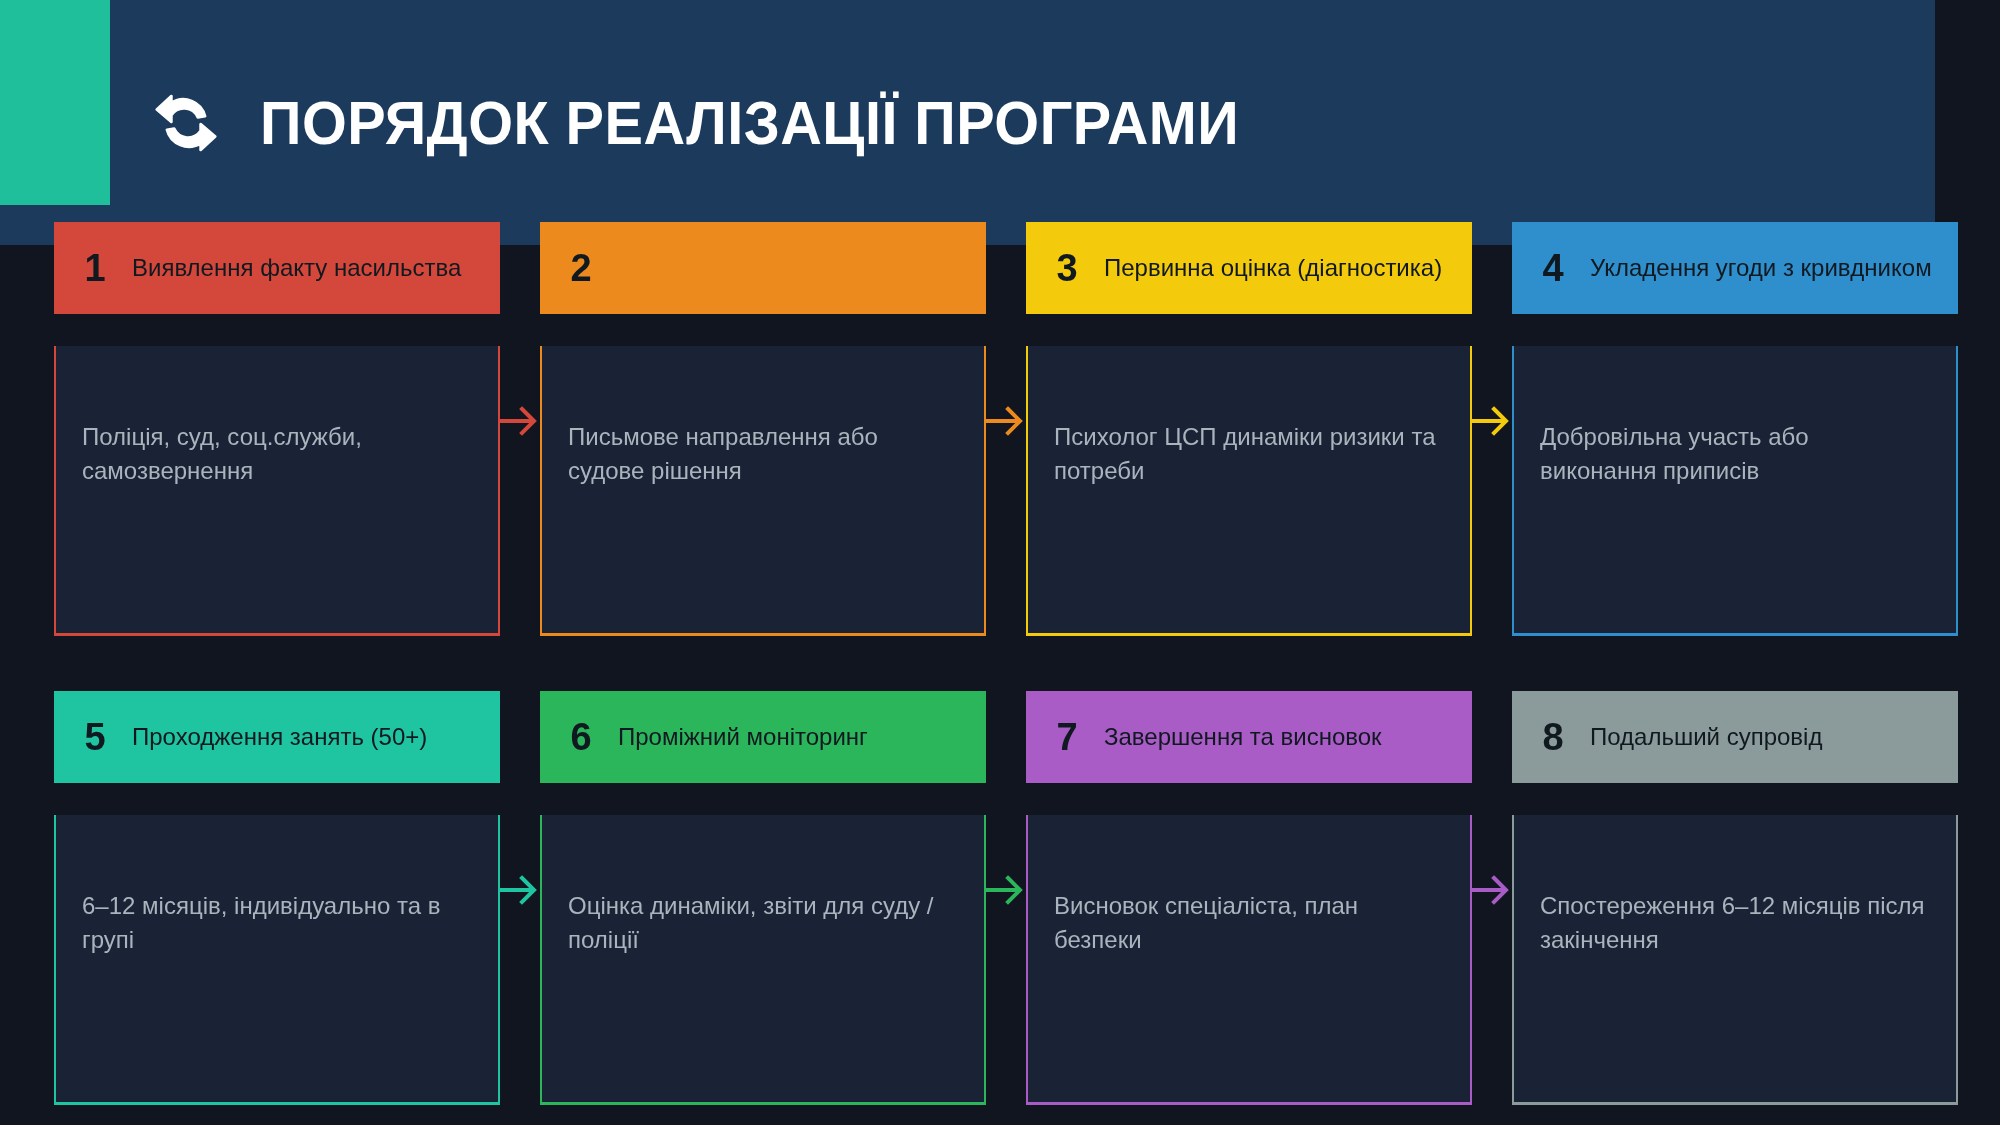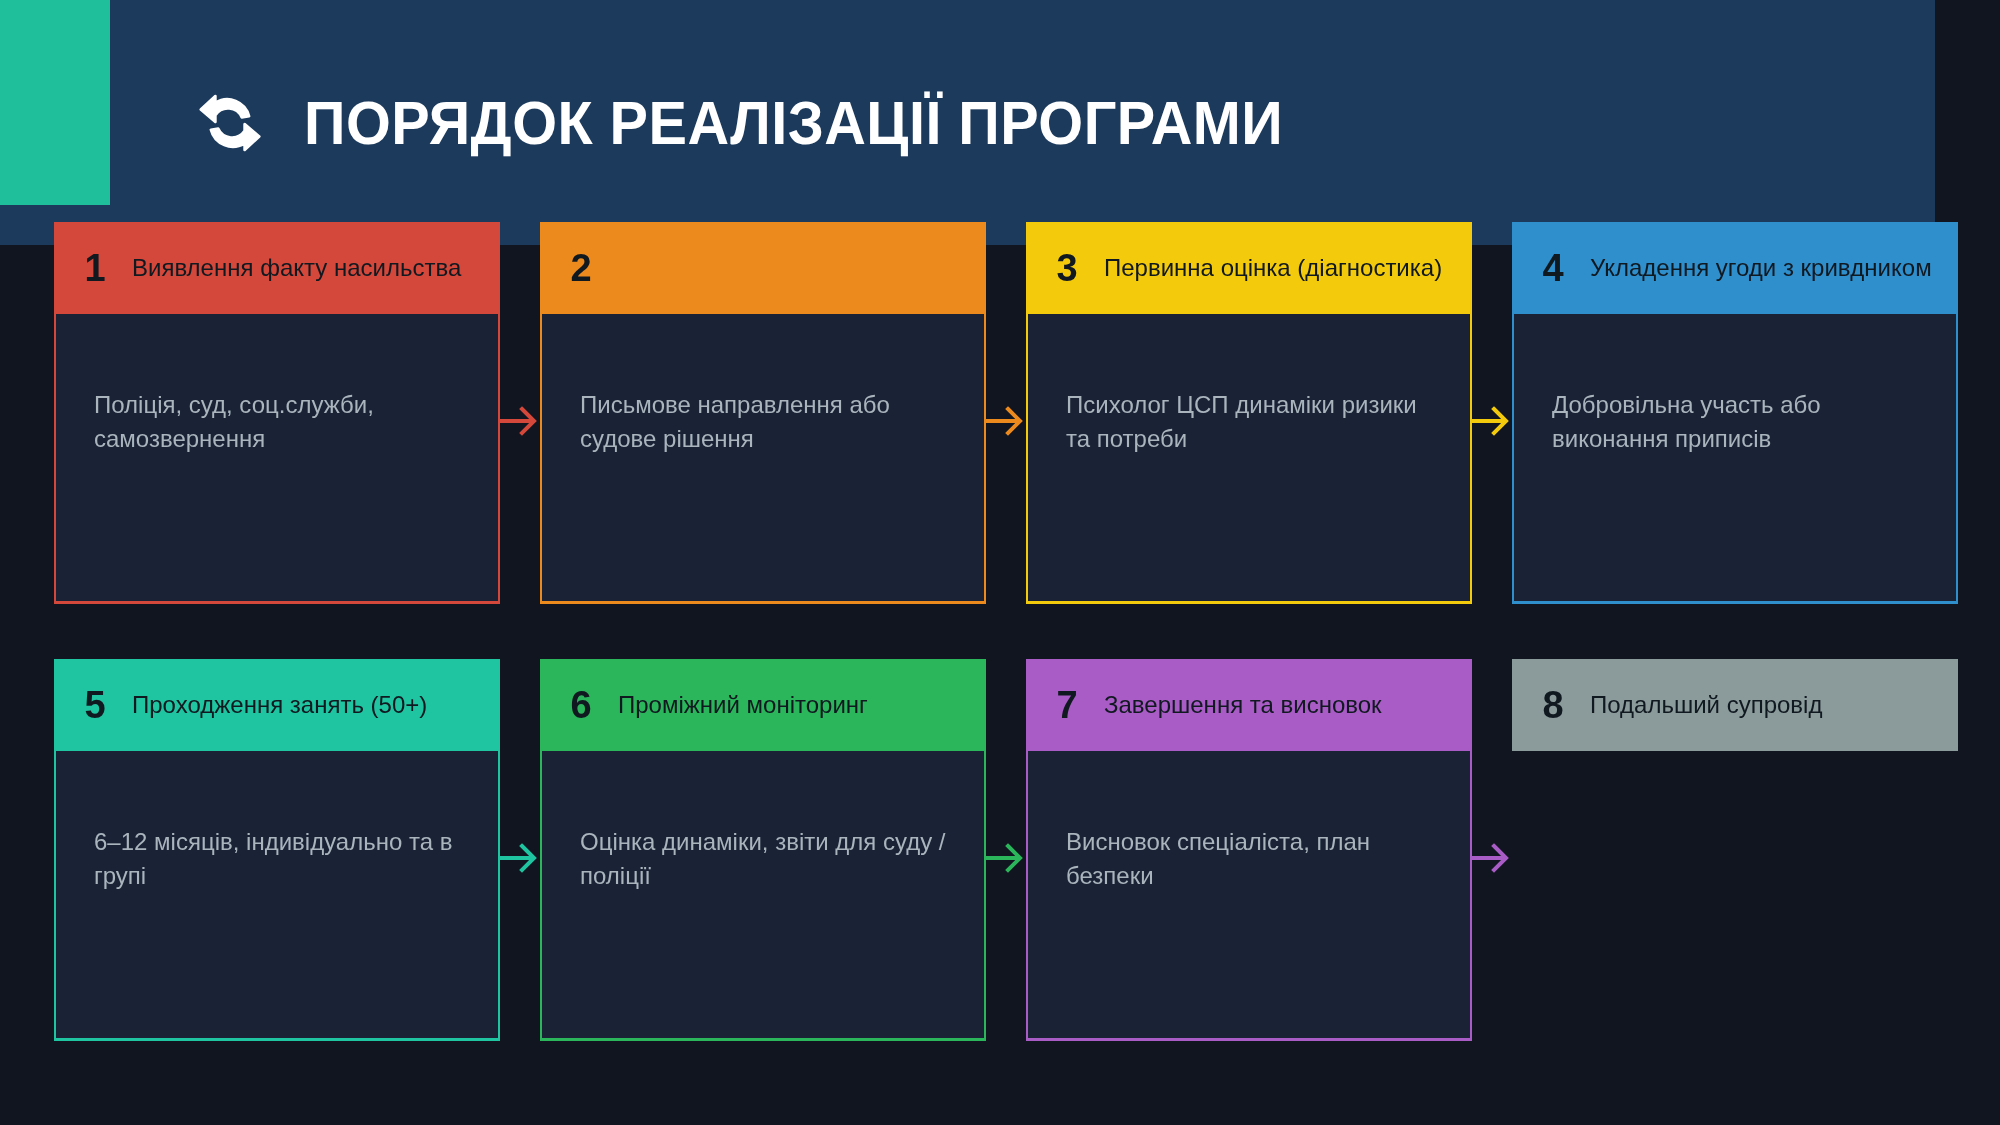--- a/index.html
+++ b/index.html
@@ -18,21 +18,20 @@
 
   
   .header {
     position: absolute;
     left: 0; top: 0;
     width: 1935px;
     height: 245px;
     background: #1b3a5c;
     display: flex;
     align-items: center;
-    padding-left: 44px;
   }
   .header-accent {
     position: absolute;
     left: 0; top: 0;
     width: 110px;
     height: 205px;
     background: #1fbf9c;
     z-index: 2;
   }
   .header-inner {
@@ -102,21 +101,22 @@
     font-weight: 400;
     color: #101820;
     line-height: 1.28;
   }
 
   .card-body {
     background: #1a2336;
     border-style: solid;
     border-width: 0 2px 3px 2px;
     min-height: 290px;
-    padding: 74px 26px 20px 38px;
+    padding: 74px 26px 20px 26px;
+    margin-top: 32px;
   }
   .card-body-text {
     font-size: 24px;
     line-height: 1.42;
     color: #a9b4bd;
   }
 
   
   .arrow {
     position: absolute;
@@ -246,20 +246,23 @@
       <div class="card-body" style="border-color:#a95cc6">
         <p class="card-body-text">Висновок спеціаліста, план безпеки</p>
       </div>
     </div>
 
     <div class="card">
       <div class="card-header" style="background:#8b9b9b">
         <span class="card-number">8</span>
         <span class="card-title">Подальший супровід</span>
       </div>
+      <div class="card-body" style="border-color:#8b9b9b">
+        <p class="card-body-text">Спостереження 6–12 місяців після закінчення</p>
+      </div>
     </div>
 
     <div class="arrow arrow-1">
       <svg viewBox="0 0 40 34">
           <g stroke="#1fc4a0" stroke-width="4" fill="none" stroke-linecap="square">
         <line x1="2" y1="17" x2="32" y2="17"></line>
             <polyline points="22,5 34,17 22,29"></polyline>
           </g>
         </svg>
     </div>

